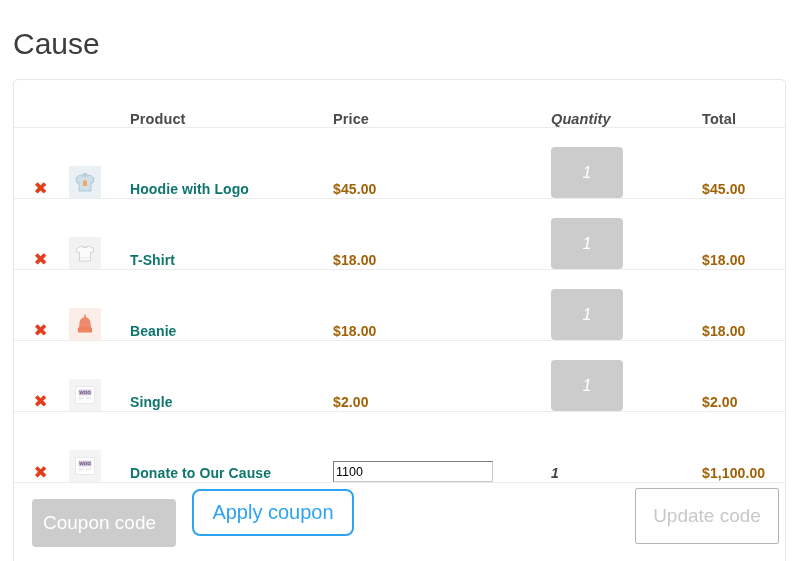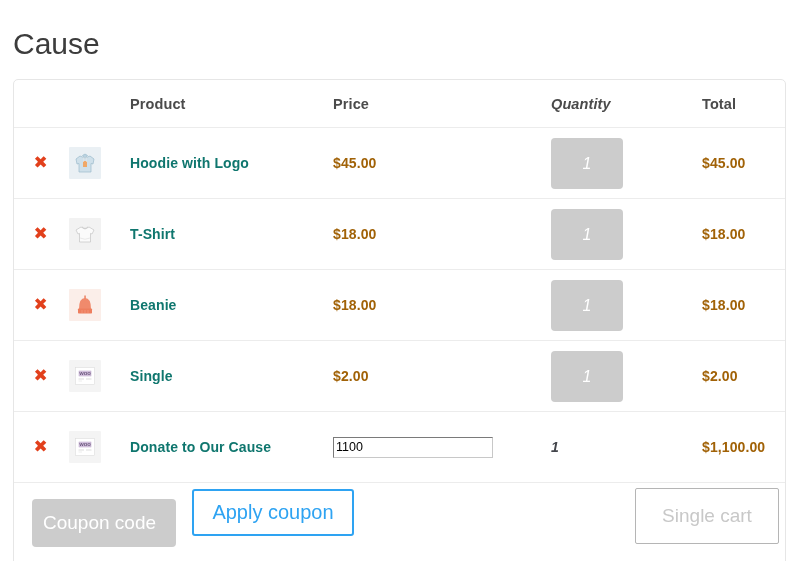--- a/index.html
+++ b/index.html
@@ -41,21 +41,21 @@
     width: 773px;
     border: 1px solid #e6e6e6;
     border-radius: 5px;
     box-sizing: border-box;
     background: #fff;
     overflow: hidden;
   }
 
   .row {
     display: flex;
-    align-items: center;
+    align-items: flex-end;
     box-sizing: border-box;
   }
 
   .row + .row {
     border-top: 1px solid #ececec;
   }
 
   
   .col-remove  { width: 53px;  flex: 0 0 53px;  text-align: center; }
   .col-thumb   { width: 61px;  flex: 0 0 61px;  text-align: left;  padding-left: 2px; }
@@ -181,21 +181,21 @@
   .coupon-input::placeholder { color: #ffffff; opacity: 1; }
 
   .apply-coupon-btn {
     position: absolute;
     left: 178px;
     top: 6px;
     width: 162px;
     height: 47px;
     background: #ffffff;
     border: 2px solid #2ea3f2;
-    border-radius: 3px;
+    border-radius: 8px;
     color: #2ea3f2;
     font-size: 20px;
     font-family: "Liberation Sans", sans-serif;
     cursor: pointer;
     box-sizing: border-box;
     line-height: 43px;
     padding: 0;
     text-align: center;
   }
 
@@ -382,17 +382,17 @@
         <span class="qty-plain">1</span>
       </div>
       <div class="col-total">
         <span class="total-text">$1,100.00</span>
       </div>
     </div>
 
     <div class="actions-row">
       <input class="coupon-input" type="text" placeholder="Coupon code" style="">
       <button class="apply-coupon-btn">Apply coupon</button>
-      <button class="update-cart-btn">Single cart</button>
+      <button class="update-cart-btn">Update code</button>
     </div>
 
   </div>
 </div>
 
 </body></html>

